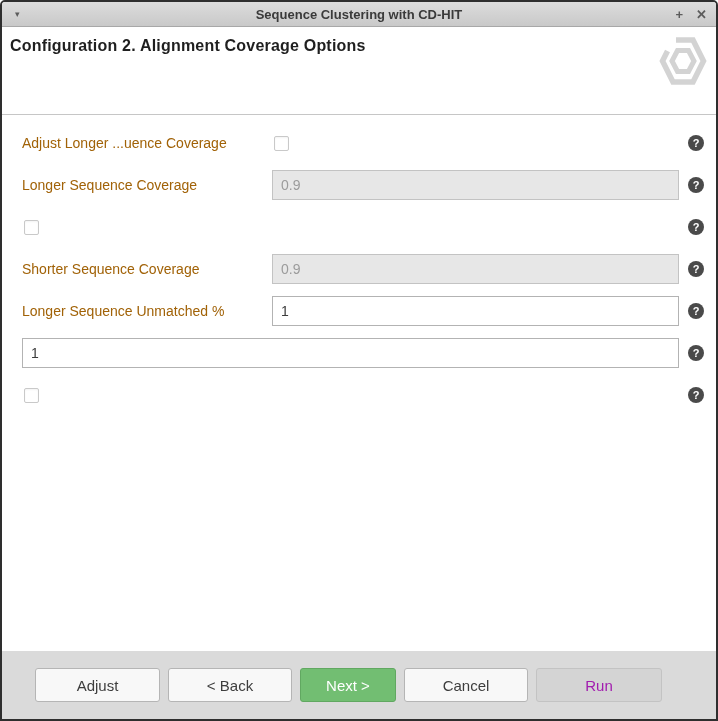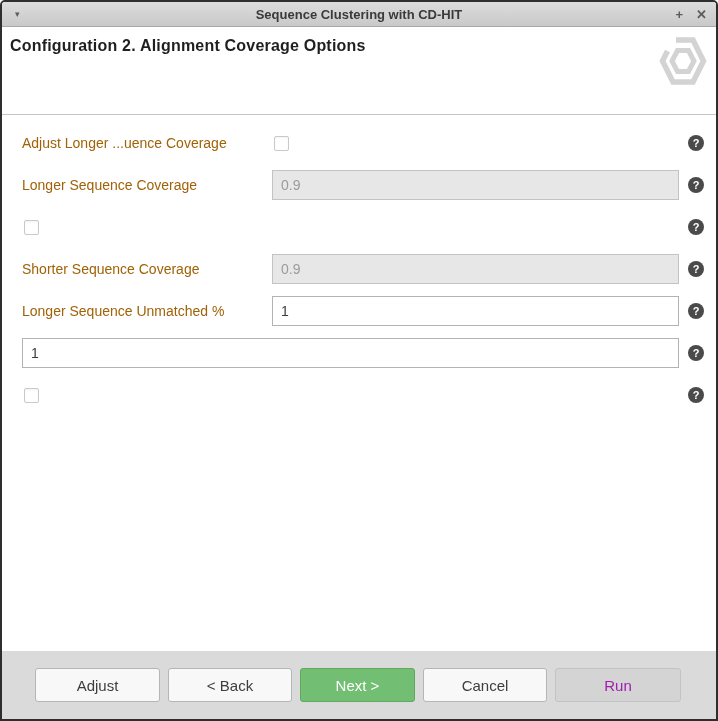--- a/index.html
+++ b/index.html
@@ -88,21 +88,21 @@
     padding:17px 0 0 33px;
   }
   .btn-row{display:flex;gap:8px;}
   .btn{
     height:34px;border-radius:3px;
     display:flex;align-items:center;justify-content:center;
     font-size:15px;cursor:default;
   }
   .btn:nth-child(1){width:125px;}
   .btn:nth-child(2){width:124px;}
-  .btn:nth-child(3){width:115px;}
+  .btn:nth-child(3){width:96px;}
   .btn:nth-child(4){width:124px;}
   .btn:nth-child(5){width:126px;}
   .btn-normal{
     background:#f8f8f8;border:1px solid #b5b5b5;color:#3d3d3d;
   }
   .btn-primary{
     background:#72be72;border:1px solid #61a861;color:#ffffff;
   }
   .btn-disabled{
     background:#d4d4d4;border:1px solid #c3c3c3;color:#a21caf;

